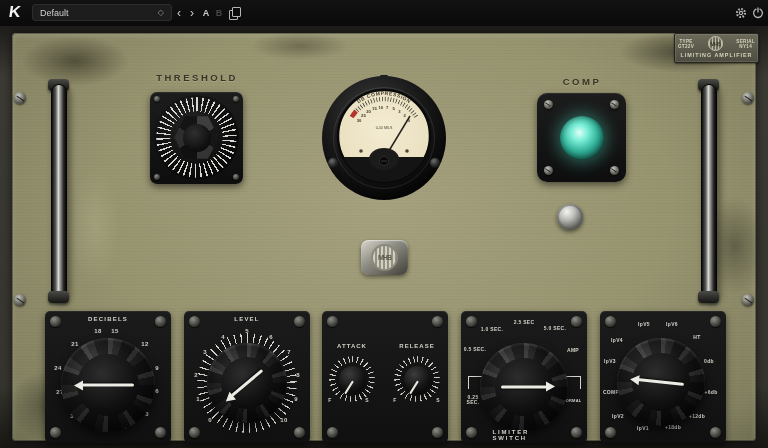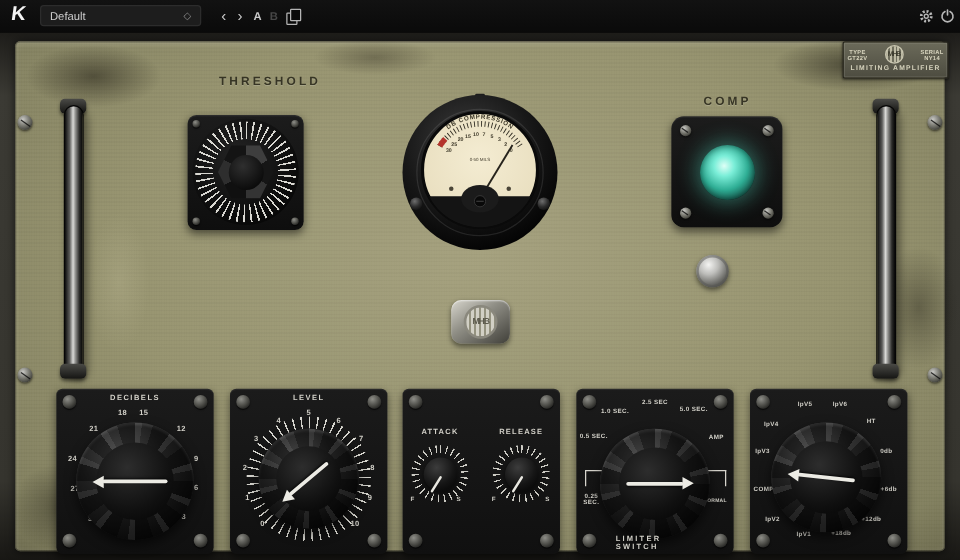--- a/index.html
+++ b/index.html
@@ -3,21 +3,21 @@
 <meta charset="utf-8">
 <style>
   html,body{margin:0;padding:0;background:#000;}
   body{width:768px;height:448px;position:relative;overflow:hidden;
        font-family:"Liberation Sans",sans-serif;-webkit-font-smoothing:antialiased;}
   
   .toolbar{position:absolute;left:0;top:0;width:768px;height:26px;background:linear-gradient(#121212,#0a0a0a);
            display:flex;align-items:center;z-index:50;}
   .logo{position:absolute;left:9px;top:3px;font-size:16px;font-weight:900;color:#f4f4f4;
         transform:skewX(-8deg);letter-spacing:-1px;}
-  .preset{position:absolute;left:32px;top:4px;width:129px;height:17px;background:#1d1d1d;border:1px solid #2c2c2c;
+  .preset{position:absolute;left:32px;top:4px;width:140px;height:17px;background:#1d1d1d;border:1px solid #2c2c2c;
           border-radius:3px;display:flex;align-items:center;padding:0 7px;box-sizing:border-box;}
   .preset .pv{font-size:9px;color:#cfcfcf;flex:1;}
   .preset .psave{font-size:8px;color:#8a8a8a;}
   .tbtn{position:absolute;top:0;height:26px;background:none;border:none;color:#c9c9c9;cursor:pointer;
         font-family:"Liberation Sans",sans-serif;padding:0;text-align:center;}
   .tb-prev{left:173px;width:12px;font-size:12px;}
   .tb-next{left:186px;width:12px;font-size:12px;}
   .tb-a{left:199px;width:14px;font-size:9px;font-weight:bold;}
   .tb-b{left:212px;width:14px;font-size:9px;font-weight:bold;color:#474747;}
   .copyicon{position:absolute;left:229px;top:7px;width:12px;height:12px;cursor:pointer;}
@@ -213,21 +213,21 @@
     <div class="row">
       <div class="col"><span>TYPE</span><br>
         <span>GT22V</span></div>
       <div class="emblem">MHB</div>
       <div class="col"><span>SERIAL</span><br>
         <span>NY14</span></div>
     </div>
     <div class="ptitle">LIMITING AMPLIFIER</div>
   </div>
 
-  <div class="stencil" style="left:197px;top:34px;margin-left:19px;">THRESHOLD</div>
+  <div class="stencil" style="left:197px;top:46px;">THRESHOLD</div>
   <div class="bplate th-plate">
     <div class="dscrew" style="left:4px;top:4px;width:6px;height:6px;"></div>
     <div class="dscrew" style="right:4px;top:4px;width:6px;height:6px;"></div>
     <div class="dscrew" style="left:4px;bottom:4px;width:6px;height:6px;"></div>
     <div class="dscrew" style="right:4px;bottom:4px;width:6px;height:6px;"></div>
     <div class="th-dial">
       <div class="th-ticks"></div>
       <div class="th-hex"></div>
       <div class="th-dome"></div>
     </div>

